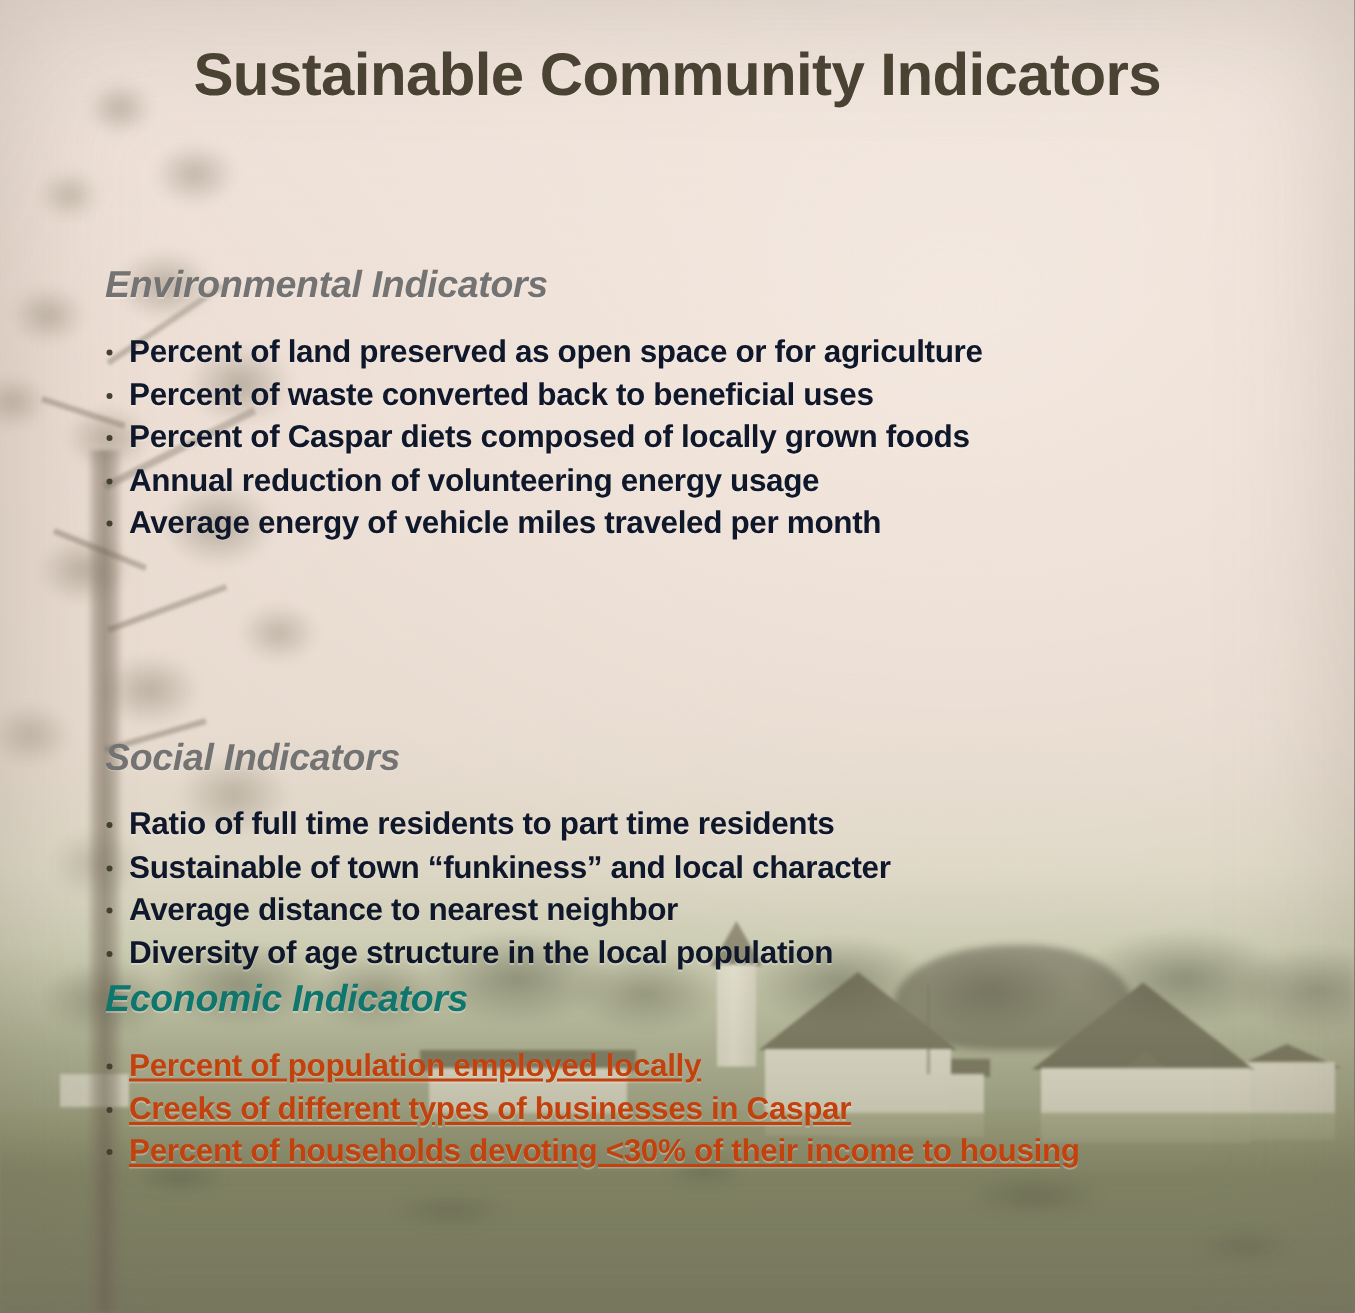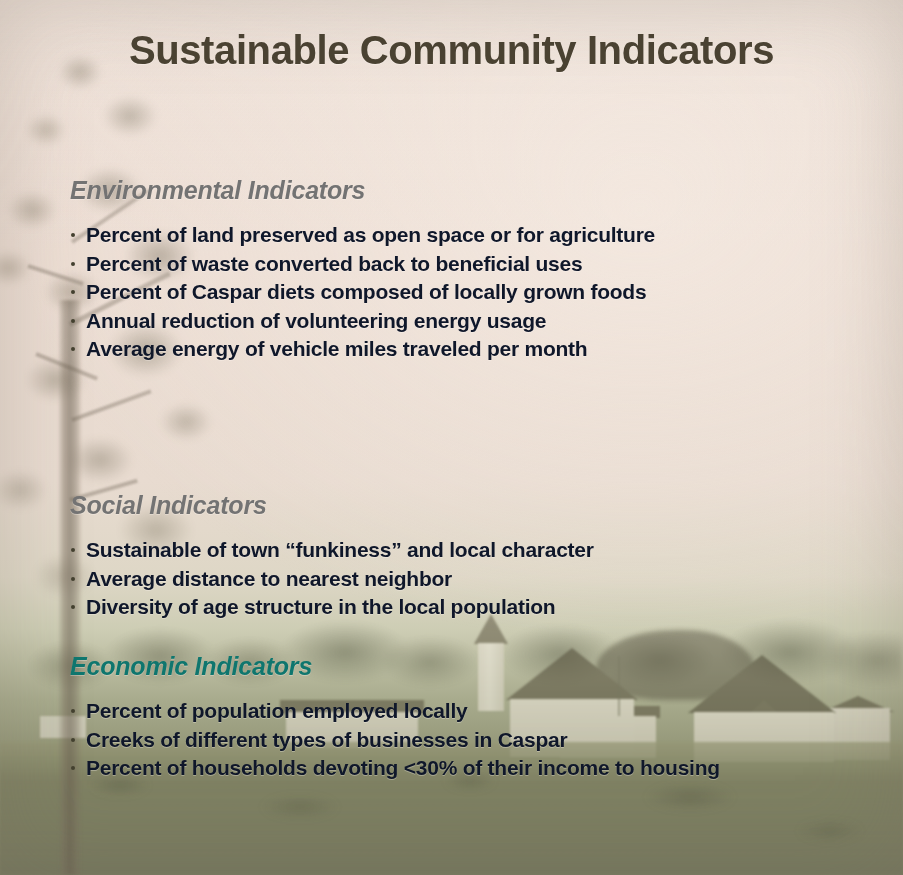--- a/index.html
+++ b/index.html
@@ -342,21 +342,21 @@
     border-radius: 50%;
   }
 
   
   #sec-environmental { top: 176px; }
   #sec-social        { top: 448px; margin-top: 43px; }
   #sec-economic      { top: 652px; }
 
   
   #sec-economic .section-heading { color: #0f766e; }
-  #sec-economic ul.bullets li    { color: #0f172a; }
+  #sec-economic ul.bullets li    { color: #c2410c; text-decoration: underline; }
 </style>
 </head>
 <body>
 
 <div id="slide">
 
   <div class="bg-layer bg-sky"></div>
   <div class="bg-layer bg-treeline"></div>
 
   <div class="bg-buildings">
@@ -406,20 +406,21 @@
         <li><span class="dot"></span><span>Percent of waste converted back to beneficial uses</span></li>
         <li><span class="dot"></span><span>Percent of Caspar diets composed of locally grown foods</span></li>
         <li><span class="dot"></span><span>Annual reduction of volunteering energy usage</span></li>
         <li><span class="dot"></span><span>Average energy of vehicle miles traveled per month</span></li>
       </ul>
     </div>
 
     <div class="section" id="sec-social">
       <div class="section-heading">Social Indicators</div>
       <ul class="bullets">
+        <li><span class="dot"></span><span>Ratio of full time residents to part time residents</span></li>
         <li><span class="dot"></span><span>Sustainable of town “funkiness” and local character</span></li>
         <li><span class="dot"></span><span>Average distance to nearest neighbor</span></li>
         <li><span class="dot"></span><span>Diversity of age structure in the local population</span></li>
       </ul>
     </div>
 
     <div class="section" id="sec-economic">
       <div class="section-heading">Economic Indicators</div>
       <ul class="bullets">
         <li><span class="dot"></span><span>Percent of population employed locally</span></li>

